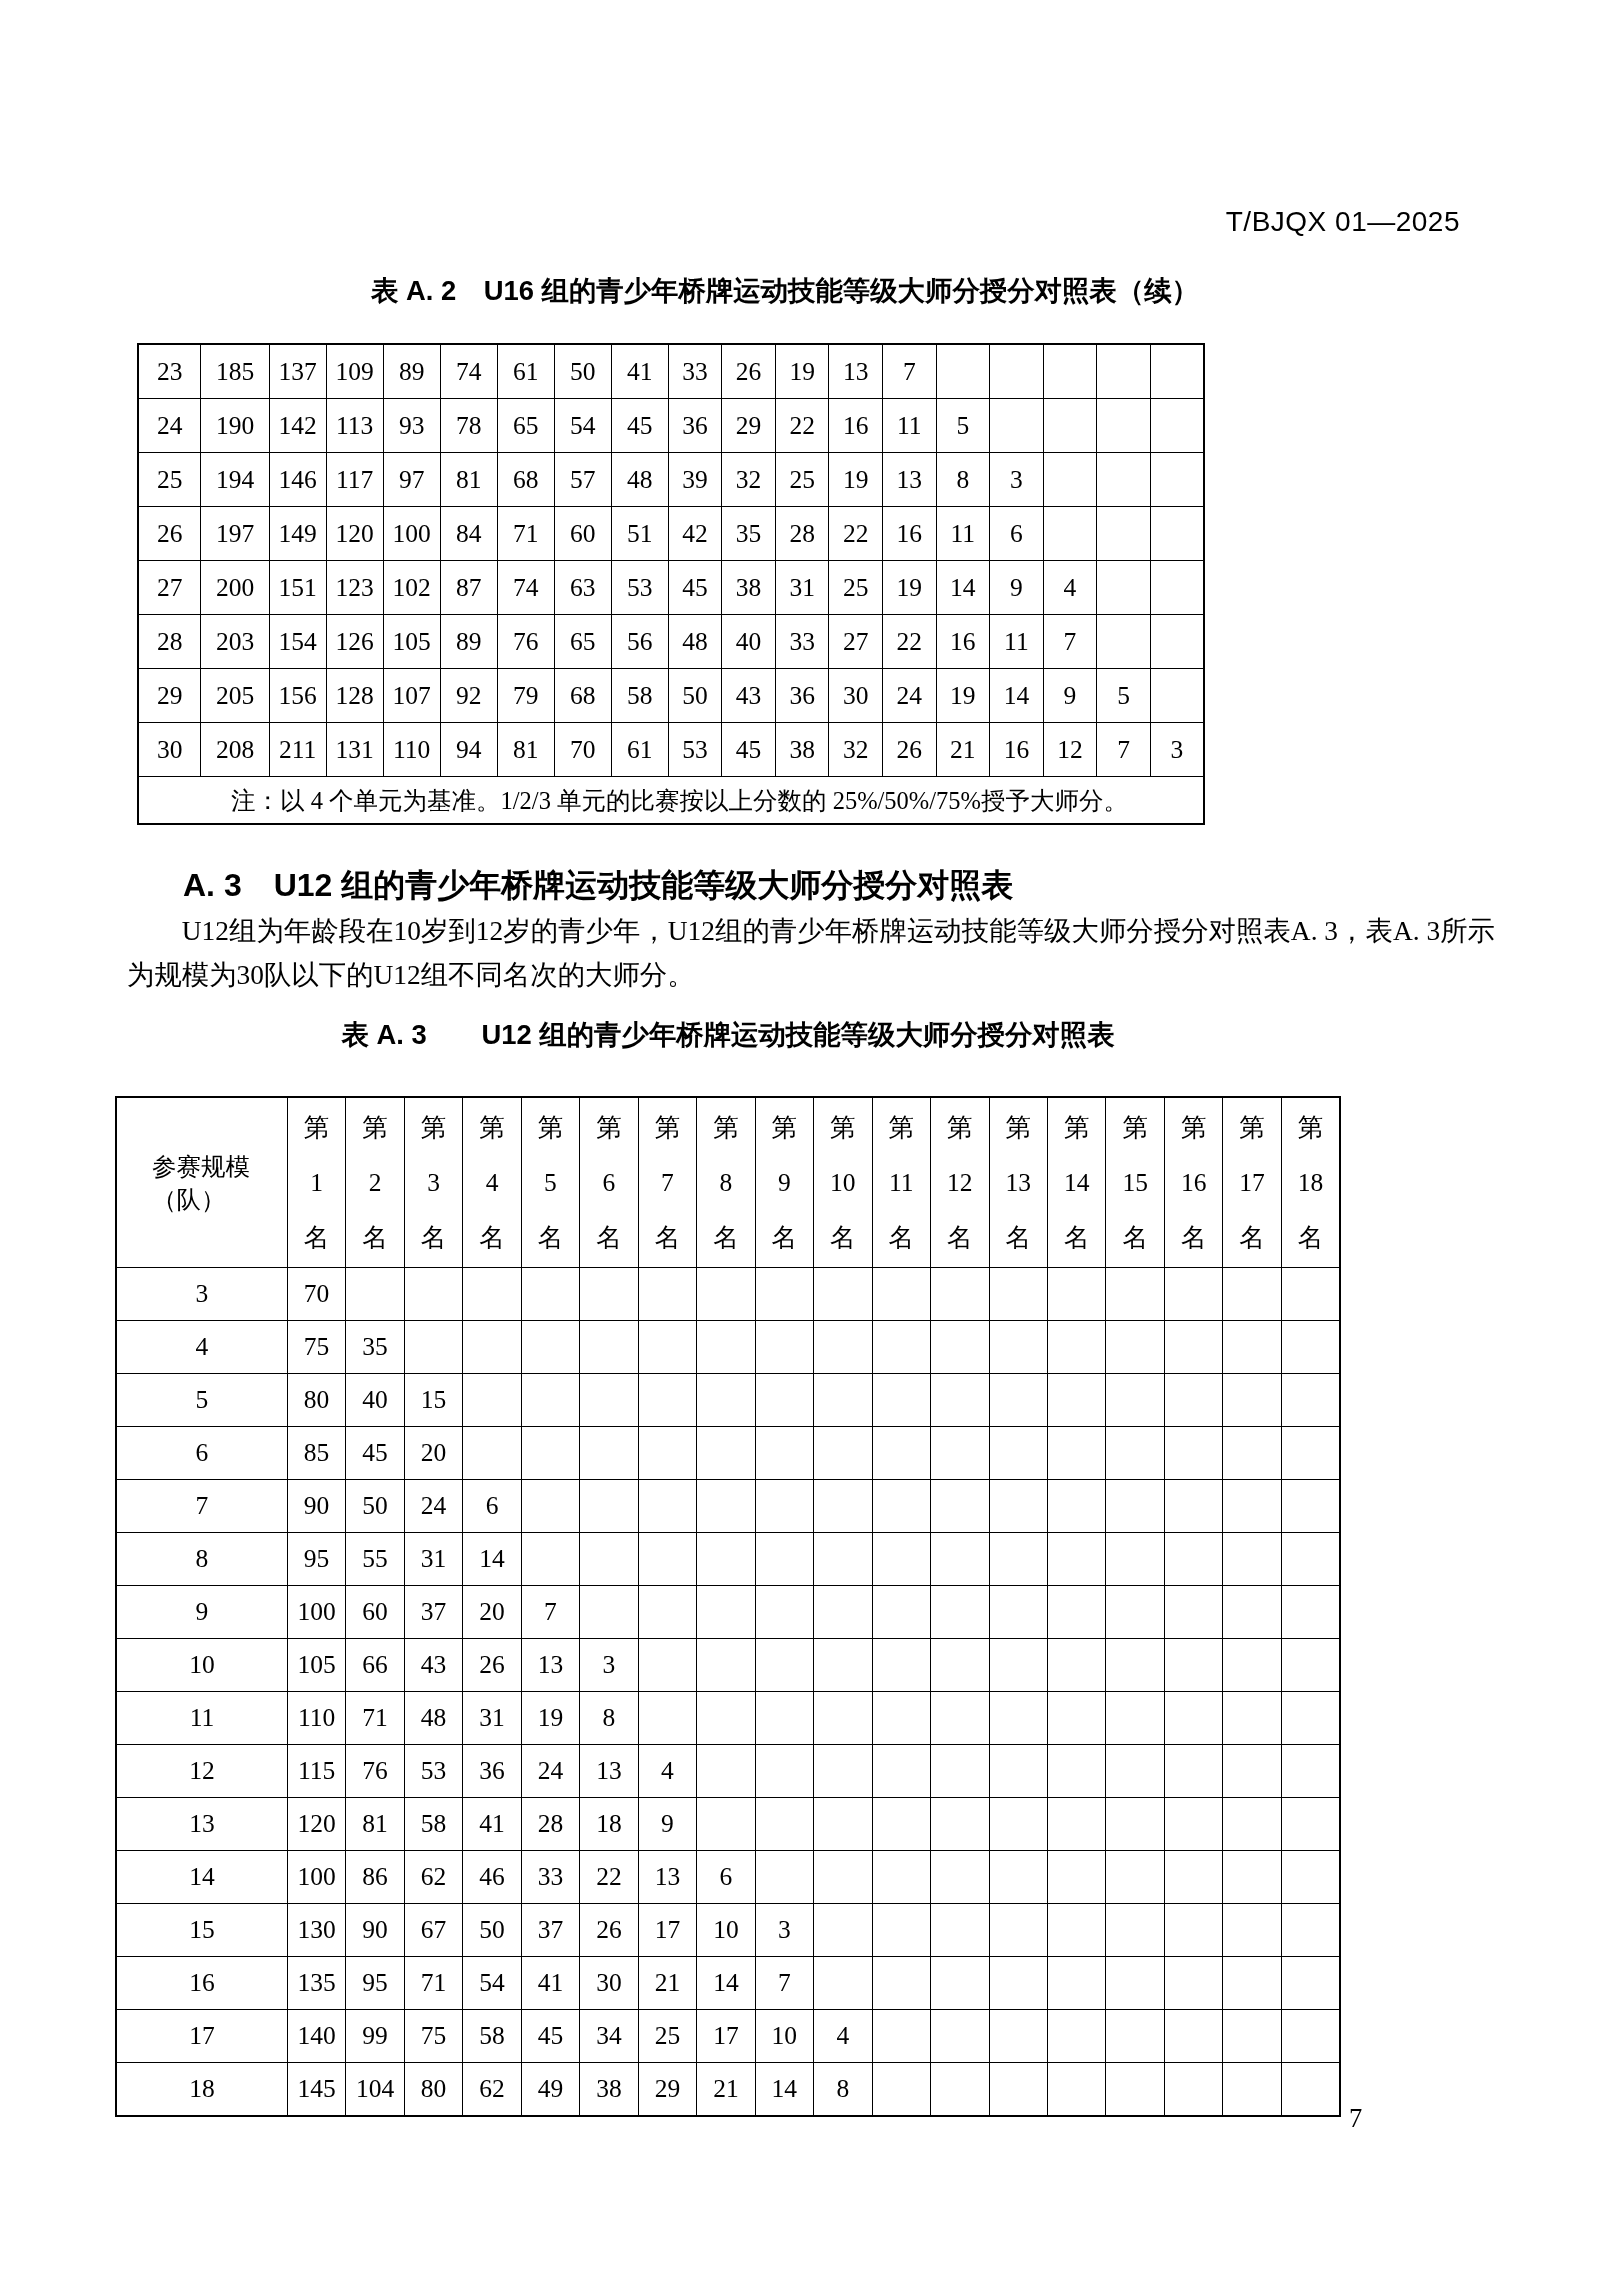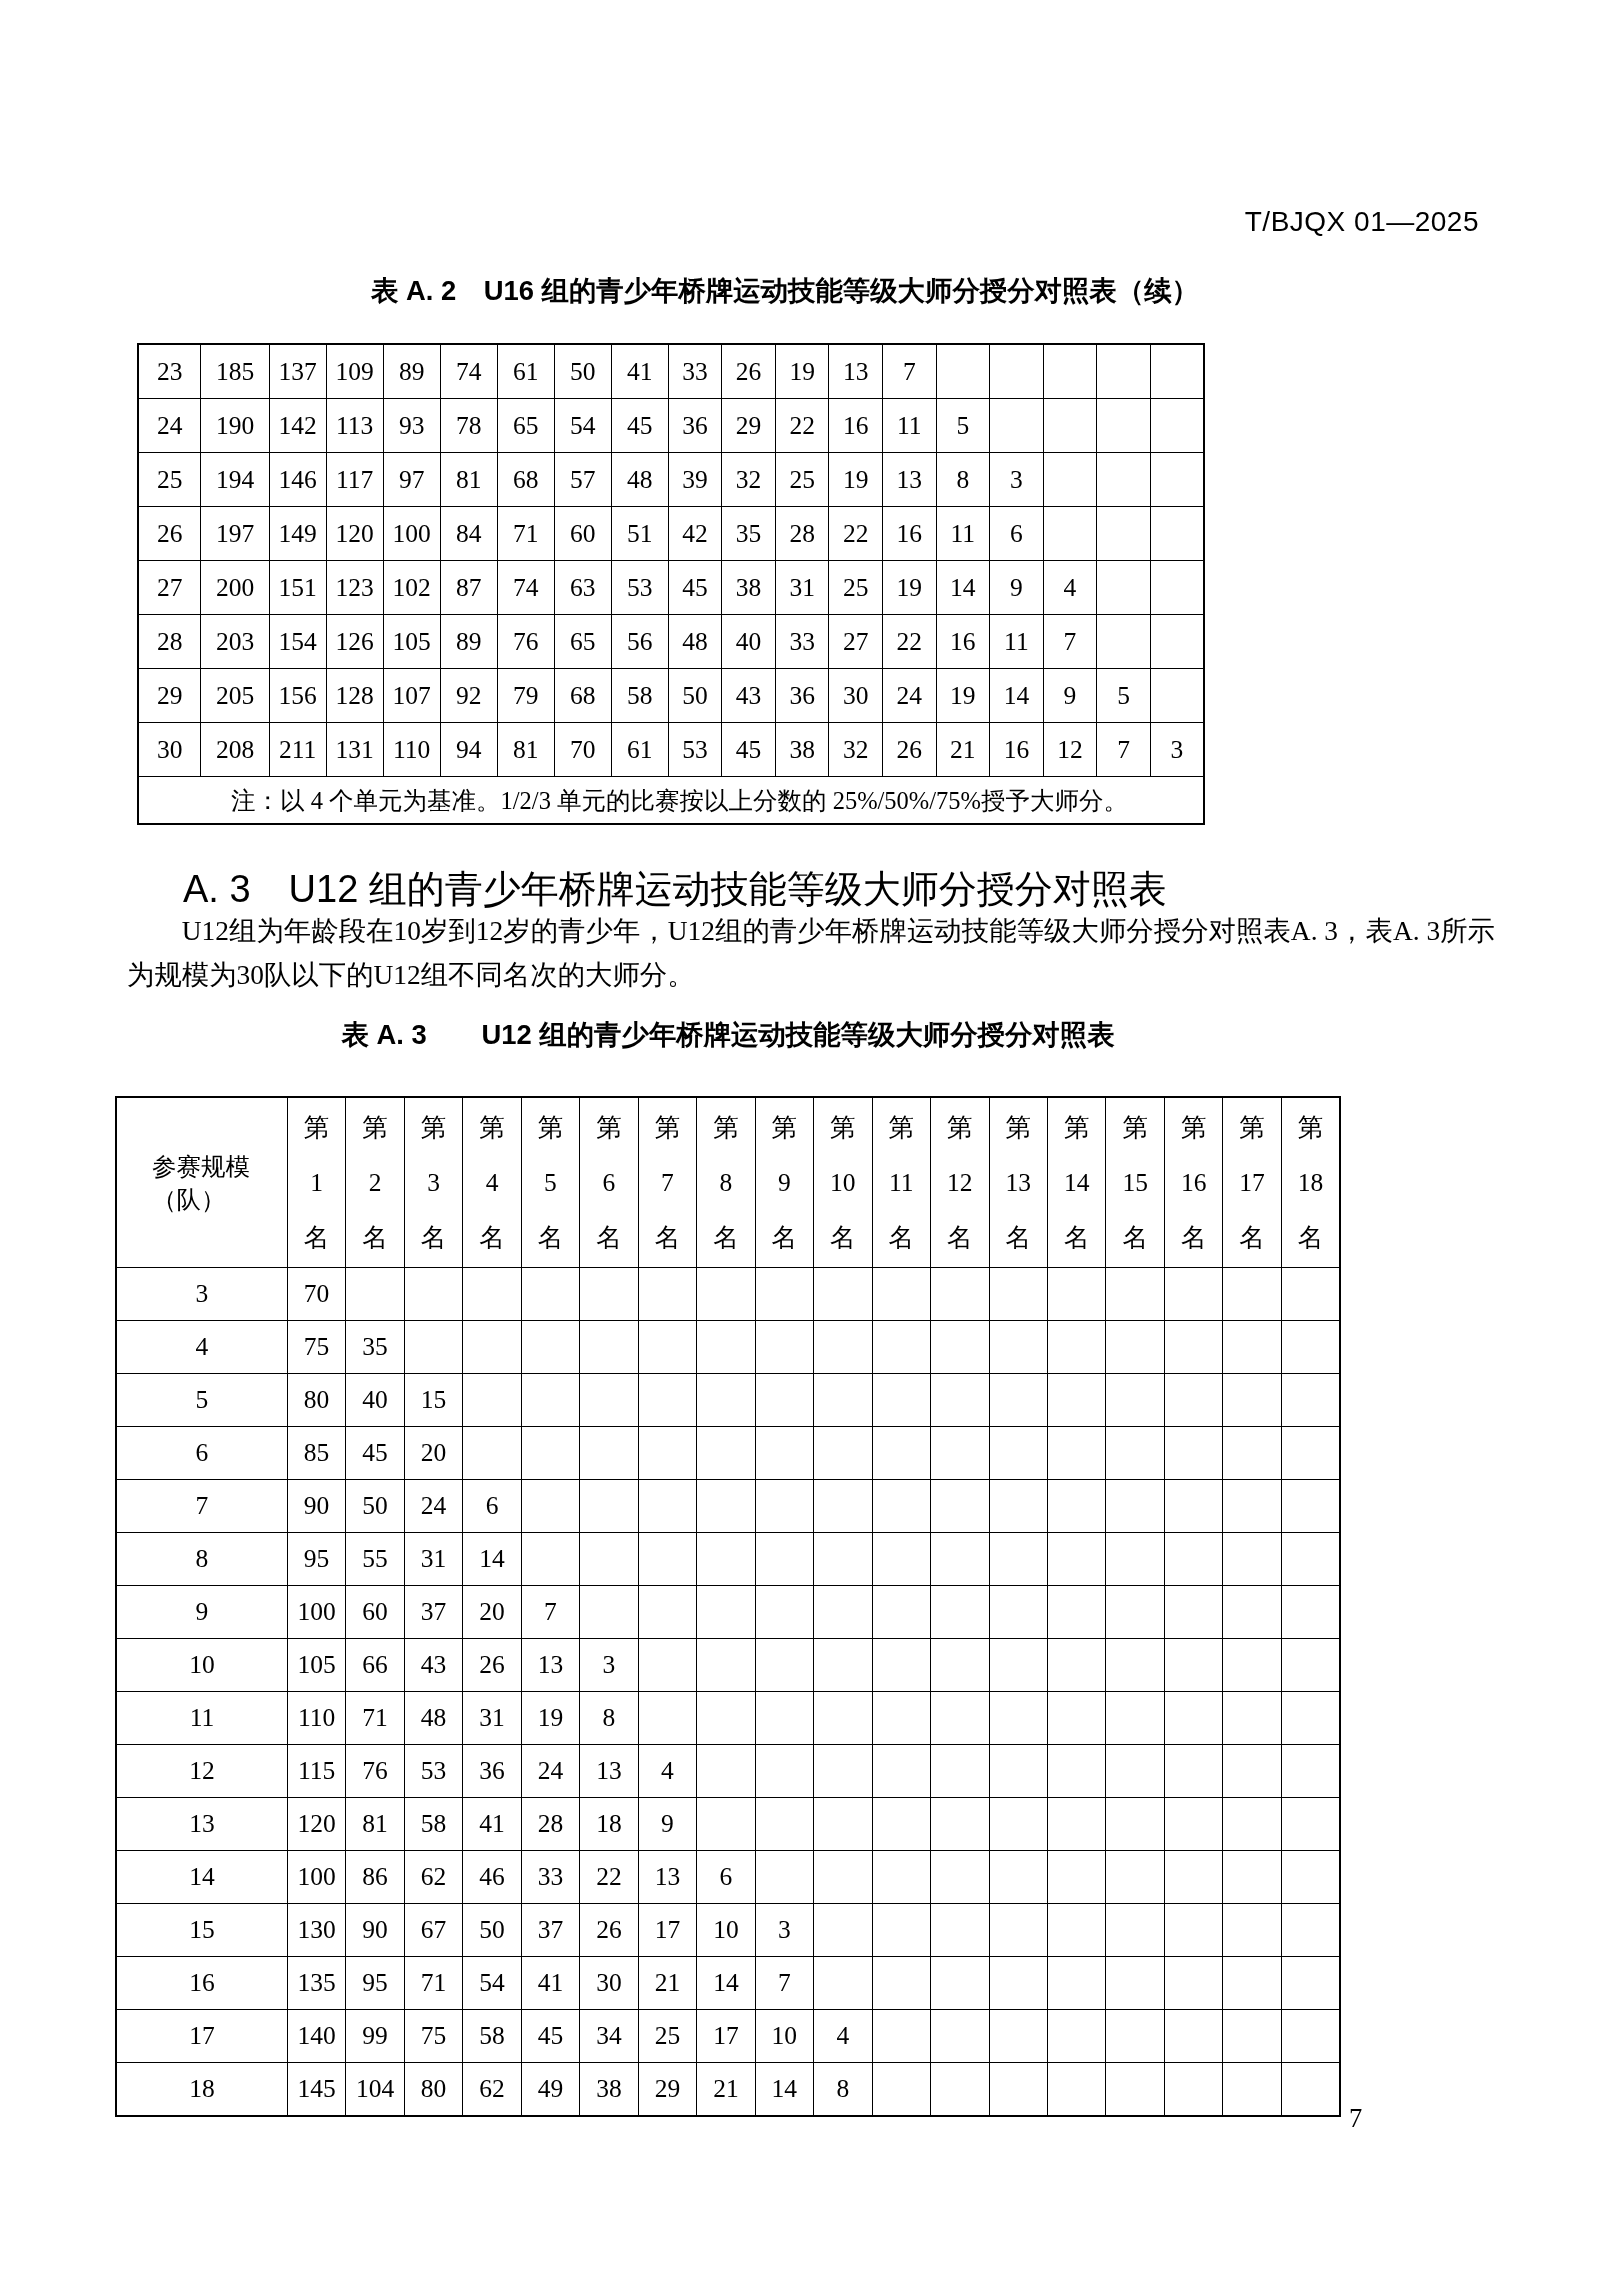--- a/index.html
+++ b/index.html
@@ -6,21 +6,21 @@
   .page{
     position:relative;
     width:1621px;height:2293px;
     margin:0 auto;
     background:#ffffff;
     color:#000;
     font-family:"Liberation Serif","DejaVu Serif",serif;
     overflow:hidden;
   }
   .doc-number{
-    position:absolute;top:206px;right:142px;
+    position:absolute;top:206px;right:161px;
     font-family:"Liberation Sans","DejaVu Sans",sans-serif;
     font-size:28px;letter-spacing:0.5px;
   }
   .caption{
     position:absolute;text-align:center;font-weight:bold;font-size:27.4px;
     font-family:"Liberation Sans","DejaVu Sans",sans-serif;
   }
   .caption-a2{left:137px;top:273px;width:1296px;}
   .caption-a3{left:115px;top:1017px;width:1226px;}
   table.tbl{
@@ -43,21 +43,21 @@
     text-align:left;padding-left:35px;font-size:24.5px;
   }
   .vhead{
     display:flex;flex-direction:column;justify-content:space-between;align-items:center;
     height:135px;padding:15.7px 0;
   }
   .vhead span{display:block;line-height:1;font-size:25.5px;}
   .heading-a3{
     position:absolute;left:183px;top:864px;
     font-family:"Liberation Sans","DejaVu Sans",sans-serif;
-    font-weight:normal;font-size:38px;
+    font-weight:bold;font-size:32px;
   }
   .para{
     position:absolute;left:127px;top:910px;width:1368px;margin:0;
     font-size:27.4px;line-height:1.6;text-indent:2em;text-align:justify;
   }
   .page-number{
     position:absolute;left:1349px;top:2103px;font-size:26.5px;
   }
 </style>
 </head>

